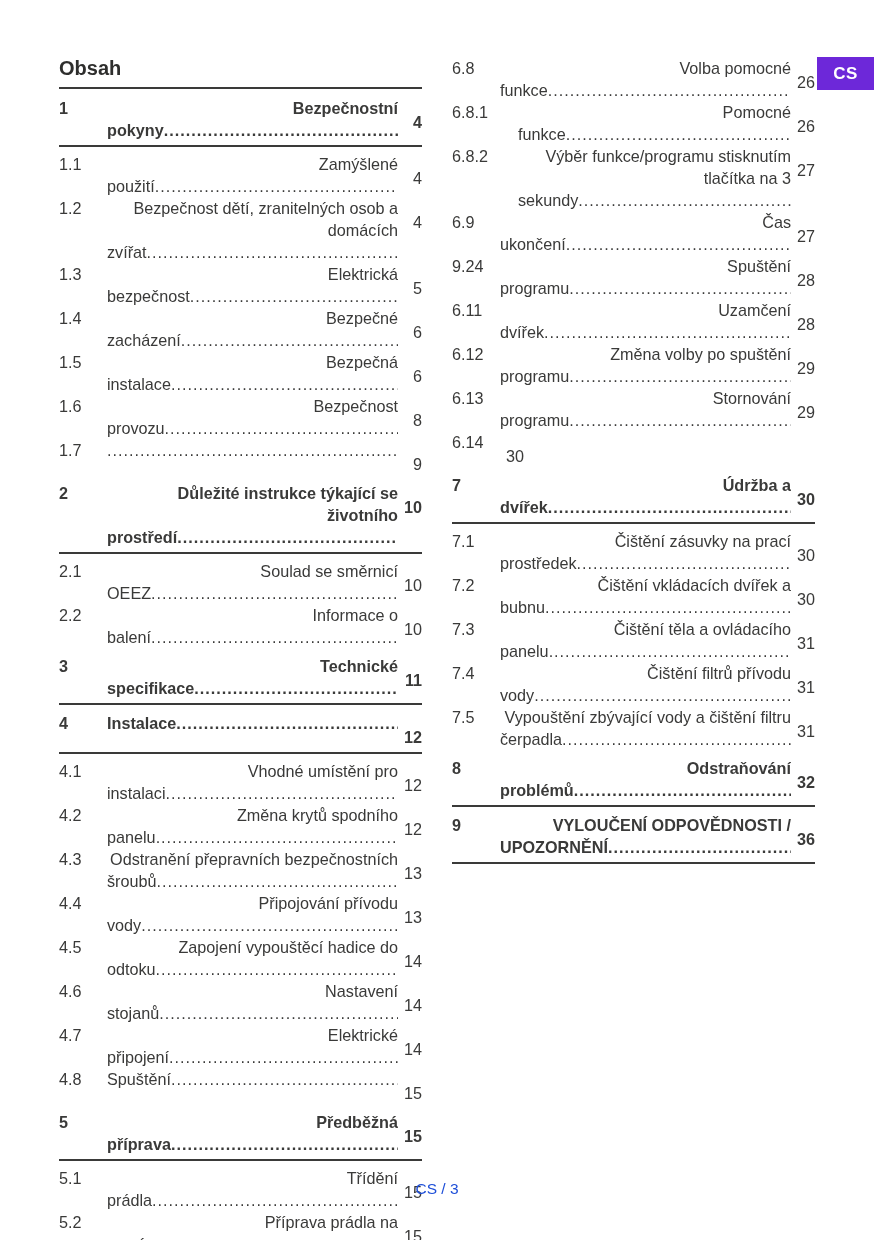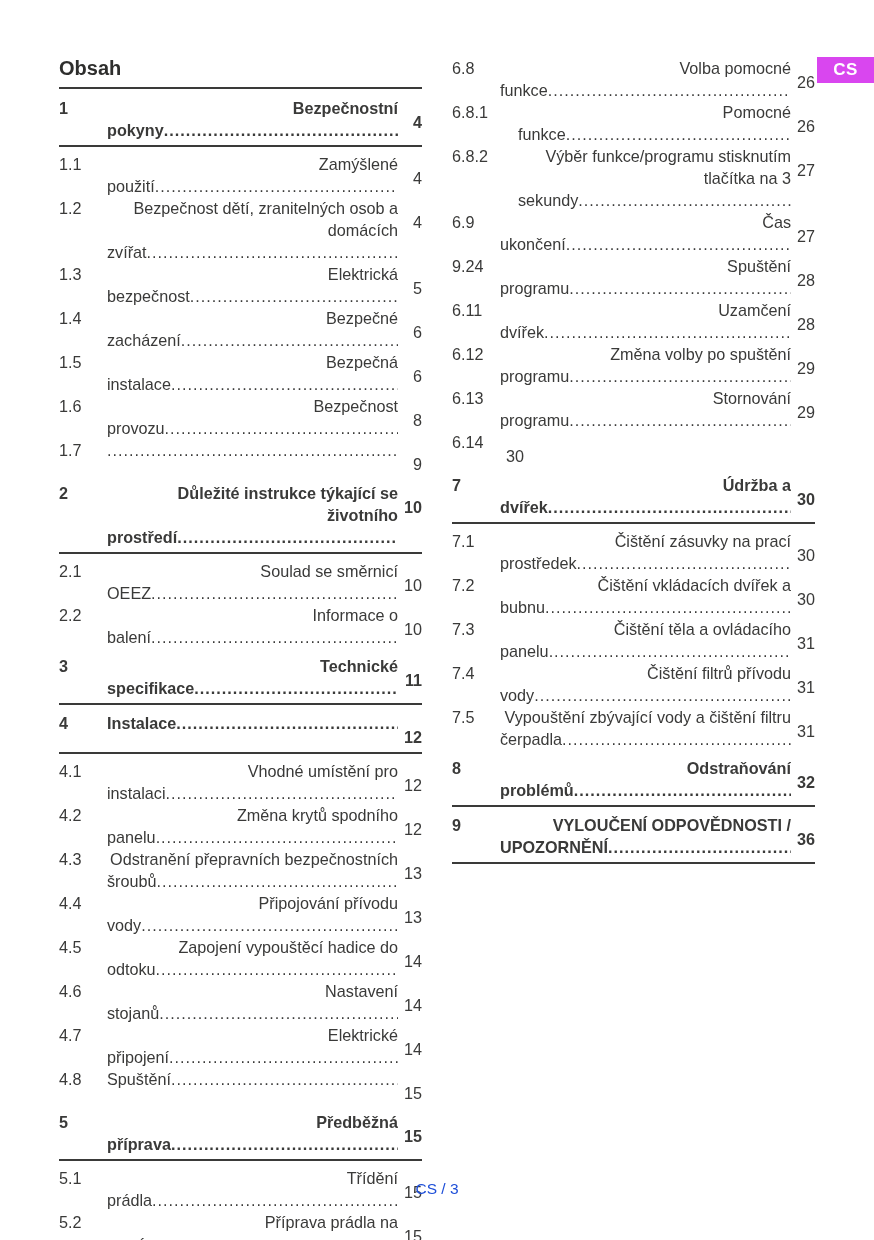--- a/index.html
+++ b/index.html
@@ -11,22 +11,22 @@
     height: 1240px;
     background: #ffffff;
     color: #3a3a39;
     overflow: hidden;
   }
   .lang-badge {
     position: absolute;
     top: 57px;
     right: 0;
     width: 57px;
-    height: 26px;
-    background: #d946ef;
+    height: 33px;
+    background: #6d28d9;
     color: #ffffff;
     font-size: 17px;
     font-weight: bold;
     display: flex;
     align-items: center;
     justify-content: center;
     letter-spacing: 0.5px;
   }
   .col {
     position: absolute;

